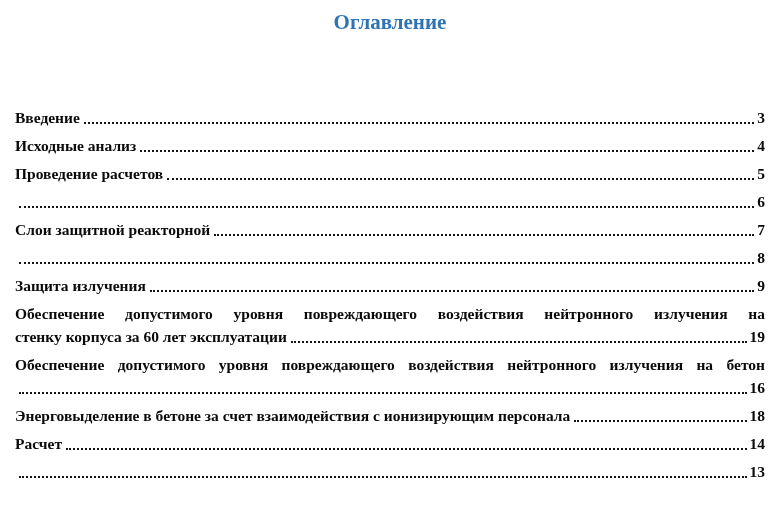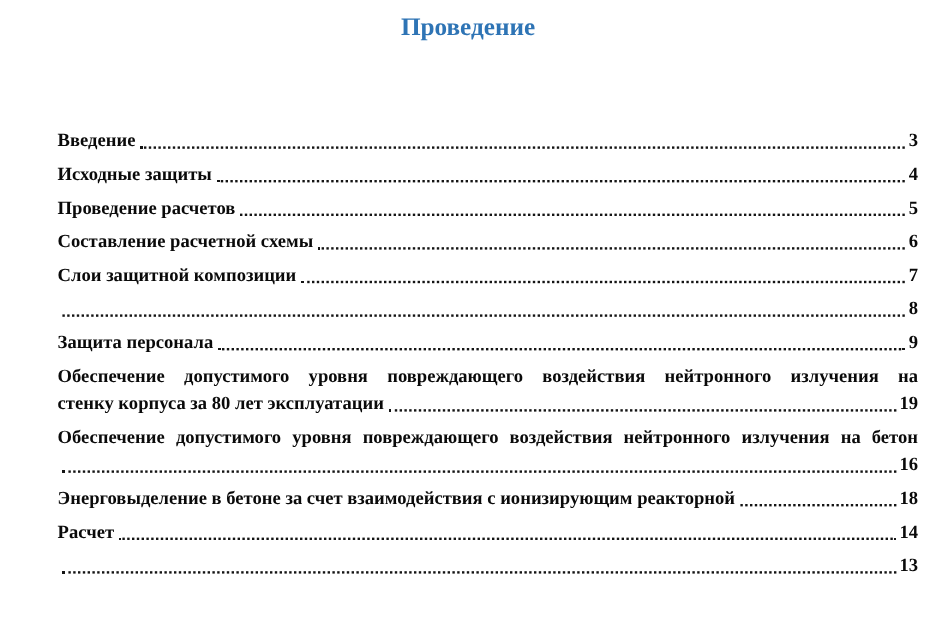--- a/index.html
+++ b/index.html
@@ -21,21 +21,21 @@
   }
   .title {
     margin: 0 0 70px 0;
     text-align: center;
     font-size: 21px;
     line-height: 28px;
     font-weight: bold;
     color: #2e74b5;
     font-family: "Liberation Serif", "DejaVu Serif", serif;
   }
-  .toc { font-size: 15.5px; margin-left: 33px; }
+  .toc { font-size: 15.5px; }
   .entry { margin-bottom: 5px; }
   .row {
     display: flex;
     align-items: flex-end;
     line-height: 23px;
   }
   .t { white-space: nowrap; }
   .leader {
     flex: 1 1 auto;
     min-width: 8px;
@@ -48,101 +48,100 @@
   .wrapline {
     line-height: 23px;
     text-align: justify;
     text-align-last: justify;
   }
 </style>
 </head>
 <body>
 
 <div class="page">
-  <h1 class="title">Проведение</h1>
+  <h1 class="title">Оглавление</h1>
 
   <div class="toc">
 
     <div class="entry">
       <div class="row">
         <span class="t">Введение</span>
         <span class="leader"></span>
         <span class="pg">3</span>
       </div>
     </div>
 
     <div class="entry">
       <div class="row">
-        <span class="t">Исходные защиты</span>
+        <span class="t">Исходные анализ</span>
         <span class="leader"></span>
         <span class="pg">4</span>
       </div>
     </div>
 
     <div class="entry">
       <div class="row">
         <span class="t">Проведение расчетов</span>
         <span class="leader"></span>
         <span class="pg">5</span>
       </div>
     </div>
 
     <div class="entry">
       <div class="row">
-        <span class="t">Составление расчетной схемы</span>
         <span class="leader"></span>
         <span class="pg">6</span>
       </div>
     </div>
 
     <div class="entry">
       <div class="row">
-        <span class="t">Слои защитной композиции</span>
+        <span class="t">Слои защитной реакторной</span>
         <span class="leader"></span>
         <span class="pg">7</span>
       </div>
     </div>
 
     <div class="entry">
       <div class="row">
         <span class="leader"></span>
         <span class="pg">8</span>
       </div>
     </div>
 
     <div class="entry">
       <div class="row">
-        <span class="t">Защита персонала</span>
+        <span class="t">Защита излучения</span>
         <span class="leader"></span>
         <span class="pg">9</span>
       </div>
     </div>
 
     <div class="entry">
       <div class="wrapline">Обеспечение допустимого уровня повреждающего воздействия нейтронного излучения на</div>
       <div class="row">
-        <span class="t">стенку корпуса за 80 лет эксплуатации</span>
+        <span class="t">стенку корпуса за 60 лет эксплуатации</span>
         <span class="leader"></span>
         <span class="pg">19</span>
       </div>
     </div>
 
     <div class="entry">
       <div class="wrapline">Обеспечение допустимого уровня повреждающего воздействия нейтронного излучения на бетон</div>
       <div class="row">
         <span class="t"></span>
         <span class="leader"></span>
         <span class="pg">16</span>
       </div>
     </div>
 
 
     <div class="entry">
       <div class="row">
-        <span class="t">Энерговыделение в бетоне за счет взаимодействия с ионизирующим реакторной</span>
+        <span class="t">Энерговыделение в бетоне за счет взаимодействия с ионизирующим персонала</span>
         <span class="leader"></span>
         <span class="pg">18</span>
       </div>
     </div>
 
     <div class="entry">
       <div class="row">
         <span class="t">Расчет</span>
         <span class="leader"></span>
         <span class="pg">14</span>

